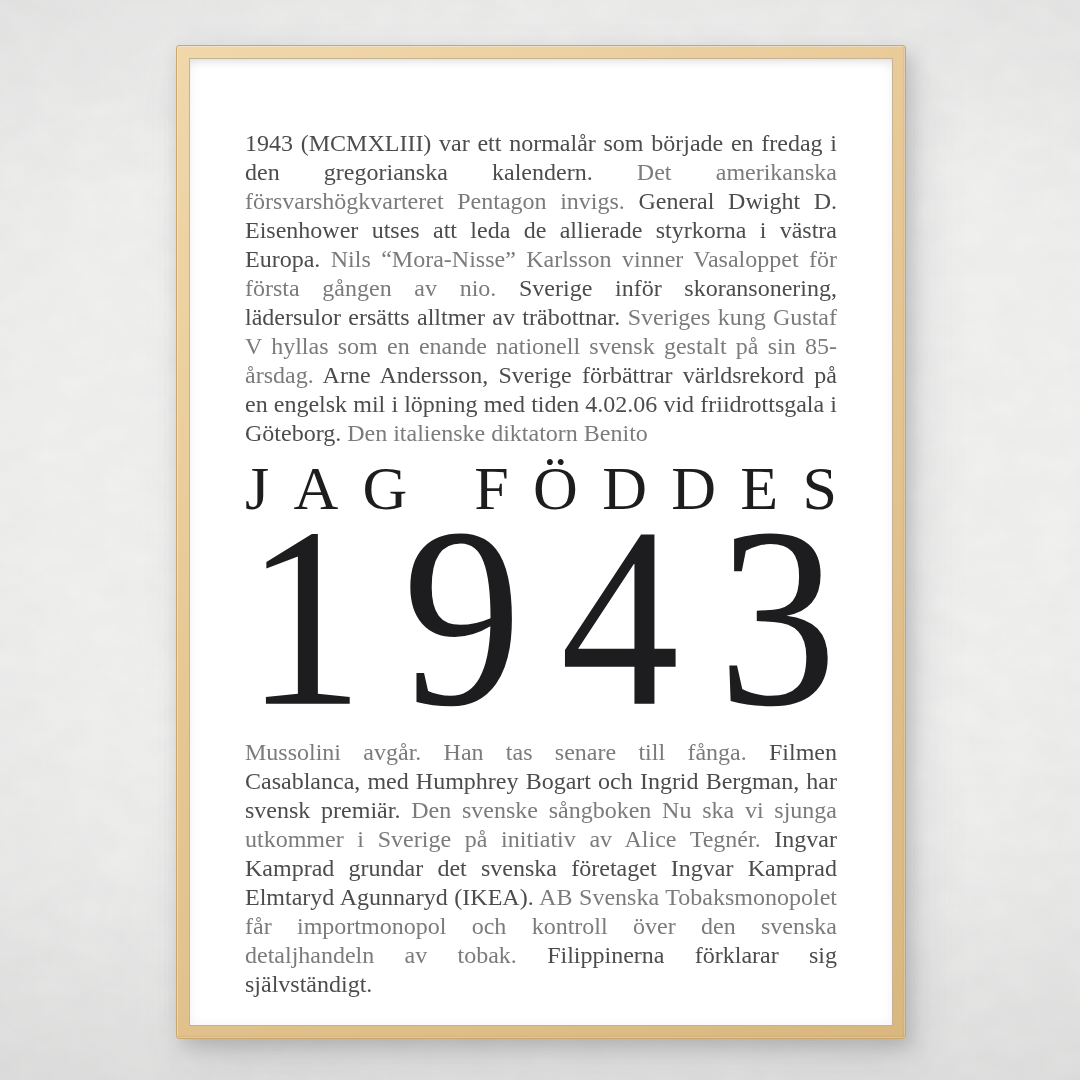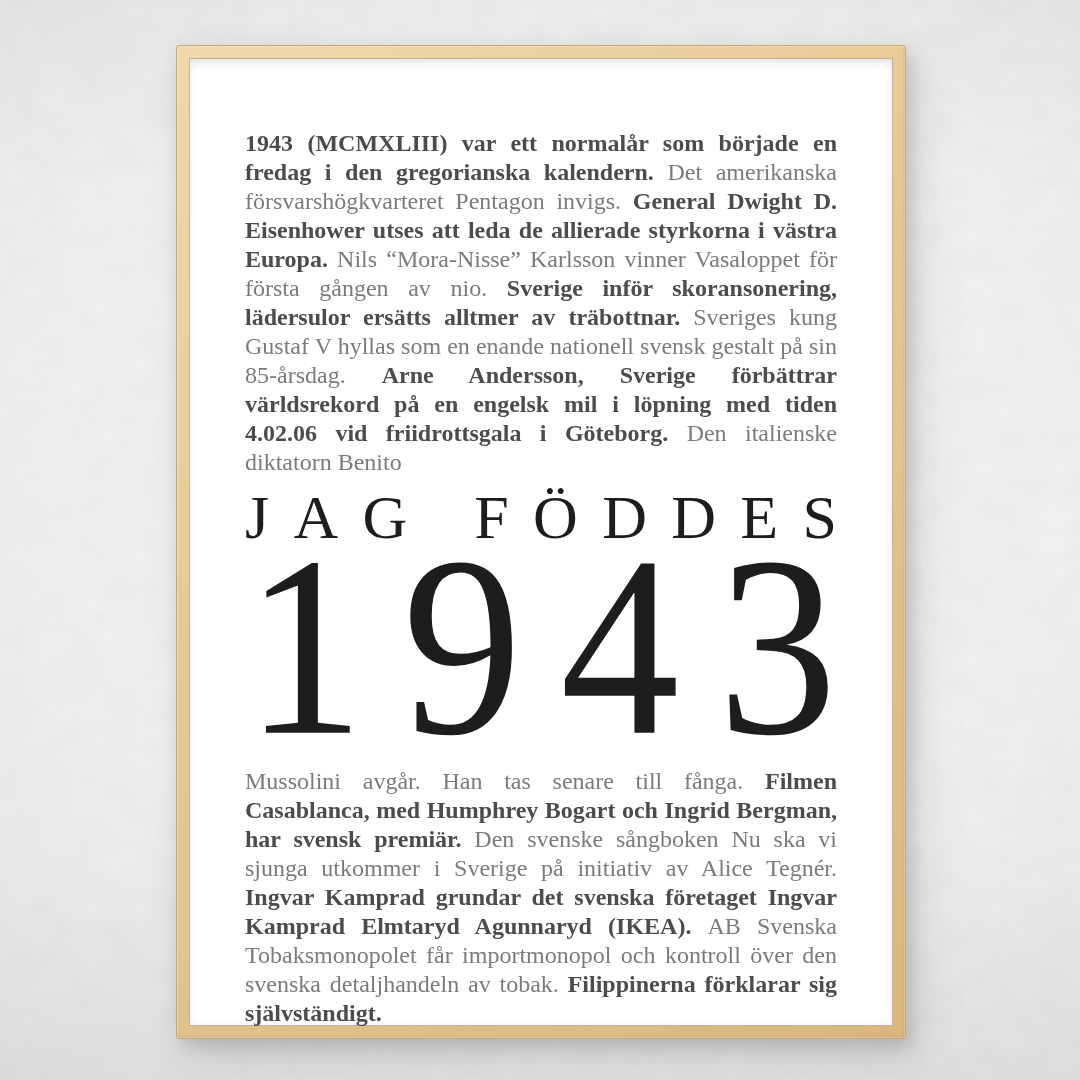--- a/index.html
+++ b/index.html
@@ -66,21 +66,21 @@
     padding-top: 70px;
   }
 
   
   .para {
     font-size: 24px;
     line-height: 29px;
     text-align: justify;
     margin: 0;
   }
-  .seg-bold   { font-weight: bold; color: var(--bold-color, #4c4c4f); margin-top: 40px; }
+  .seg-bold   { font-weight: normal; color: var(--bold-color, #4c4c4f); margin-top: 40px; }
   .seg-normal { font-weight: normal; color: var(--normal-color, #7b7b7e); }
 
   
   .title-row {
     display: flex;
     justify-content: space-between;
     align-items: baseline;
     margin-top: 8px;
     height: 64px;
     color: var(--heading-color, #1d1d1f);

